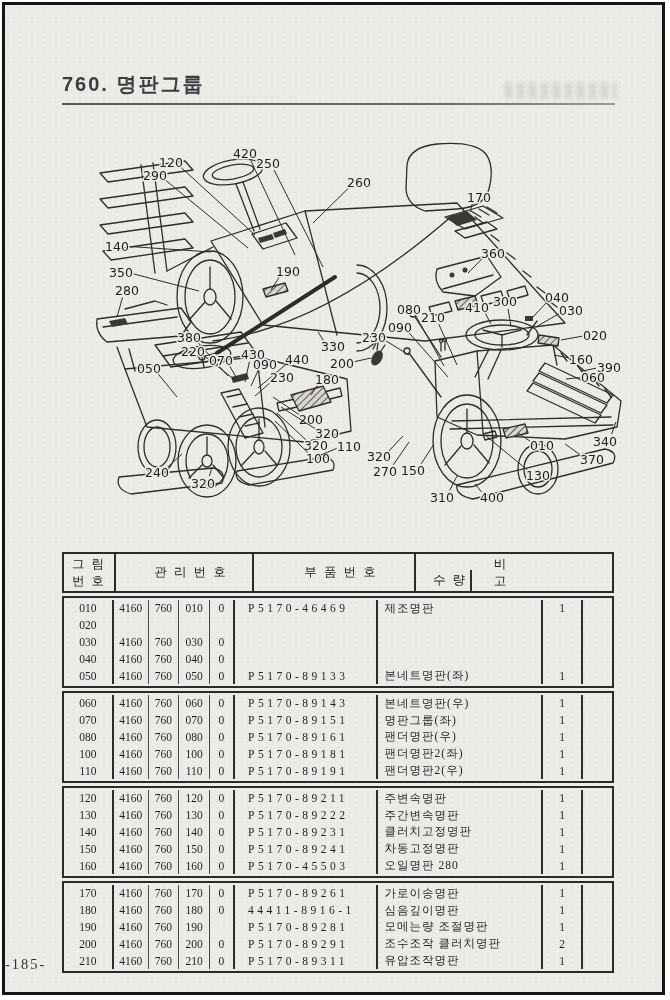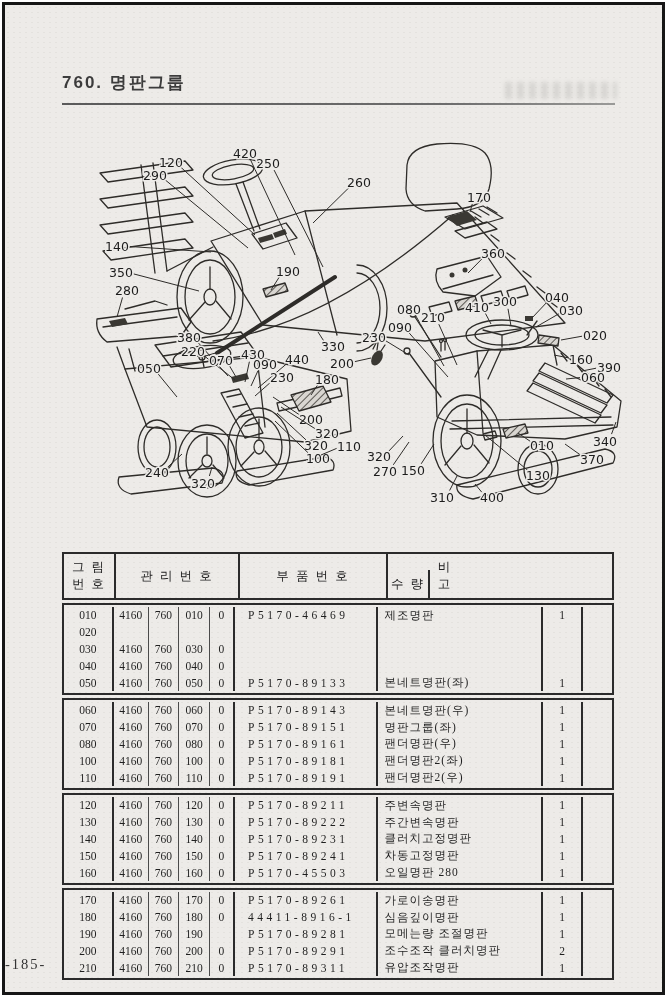--- a/index.html
+++ b/index.html
@@ -4,36 +4,36 @@
 <style>
   html,body{margin:0;padding:0;background:#fff;}
   body{width:670px;height:1000px;position:relative;overflow:hidden;
        font-family:"Liberation Serif",serif;}
   .page{position:absolute;left:2px;top:2px;width:663px;height:993px;
         box-sizing:border-box;border:3px solid #161616;background:#edebe8;}
   .page .grain{position:absolute;inset:0;pointer-events:none;opacity:.55;
         background-image:radial-gradient(#dddad5 0.6px, rgba(0,0,0,0) 0.7px);
         background-size:6px 5px;}
   .title{position:absolute;left:57px;top:66px;font-family:"Liberation Sans",sans-serif;
-        font-size:17px;font-weight:600;color:#3c3c3c;letter-spacing:2px;}
+        font-size:20px;font-weight:600;color:#3c3c3c;letter-spacing:2px;}
   .rule{position:absolute;left:57px;top:98px;width:553px;height:2px;
         background:linear-gradient(to right,#5a5a5a 0%,#6d6d6d 70%,#9a9a98 100%);}
   .smudge{position:absolute;left:500px;top:77px;width:112px;height:17px;opacity:.22;
         background:repeating-linear-gradient(90deg,#8a8a86 0 7px,rgba(0,0,0,0) 7px 12px);
         filter:blur(2.2px);}
   .diagram{position:absolute;left:60px;top:115px;width:560px;height:412px;}
   .diagram svg{width:100%;height:100%;display:block;}
   .art{stroke:#2e2c29;fill:none;stroke-width:1.3;stroke-linejoin:round;stroke-linecap:round;}
   .fillc{fill:#3a3833;stroke:none;}
   .ld{stroke:#2e2c29;stroke-width:1;}
   .co{font-family:"DejaVu Sans",sans-serif;font-size:12.5px;fill:#1c1c1c;
       text-anchor:middle;paint-order:stroke;stroke:#edebe8;stroke-width:3px;}
   
   .twrap{position:absolute;left:57px;top:547px;width:552px;}
-  .thead{display:flex;border:2px solid #2b2b2b;box-sizing:border-box;height:48px;}
+  .thead{display:flex;border:2px solid #2b2b2b;box-sizing:border-box;height:41px;gap:14px;}
   .hc{display:flex;align-items:center;justify-content:center;flex-direction:column;
       font-size:12.5px;color:#202020;box-sizing:border-box;border-right:2px solid #2b2b2b;
       letter-spacing:2px;}
   .hc:last-child{border-right:none;}
   .hc.w-fig{width:52px;}.hc.w-m{width:124px;}.hc.w-p{width:148px;}
   .hc.w-n{width:152px;}.hc.w-q{width:42px;margin-top:16px;}.hc.w-r{width:30px;text-align:center;}
   .tgroup{display:flex;flex-direction:column;border:2px solid #2b2b2b;
       box-sizing:border-box;margin-top:3px;padding:2px 0;}
   .trow{display:flex;height:16.8px;}
   .td{display:flex;align-items:center;justify-content:center;box-sizing:border-box;

